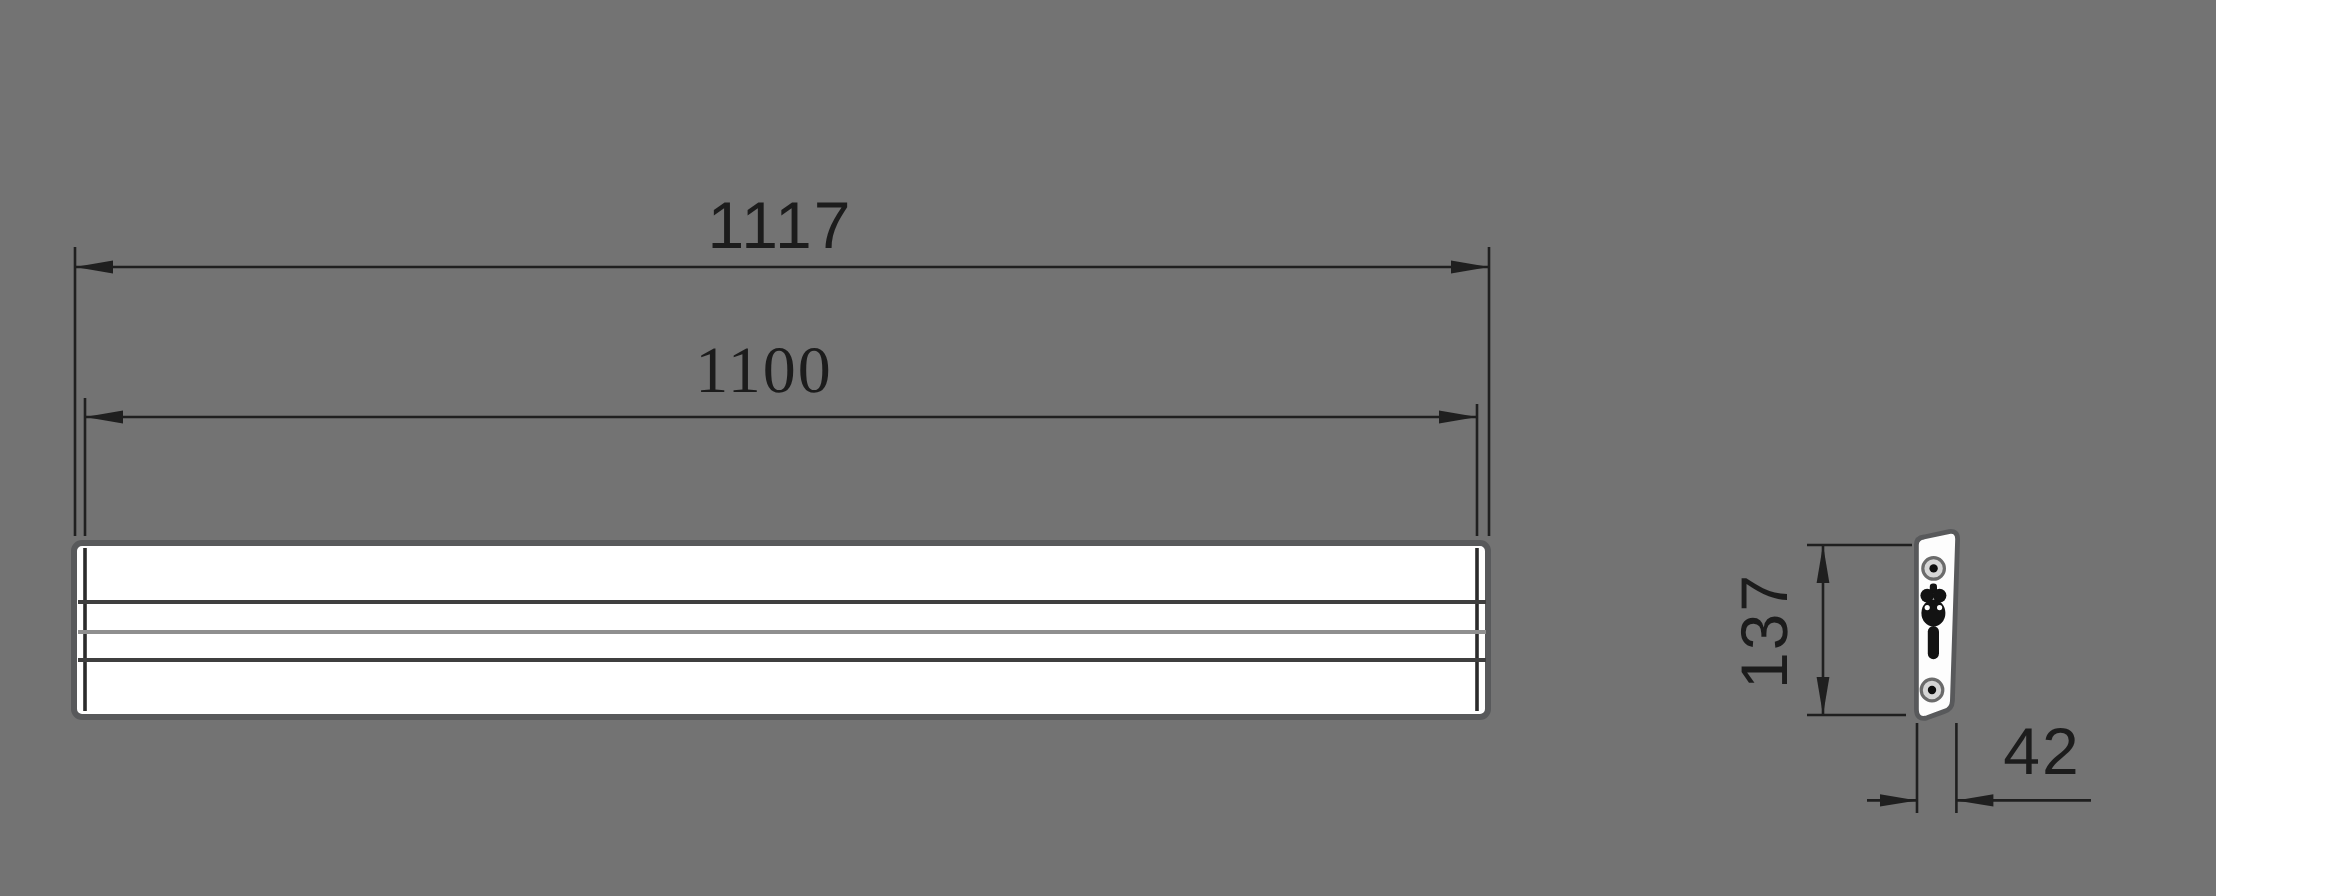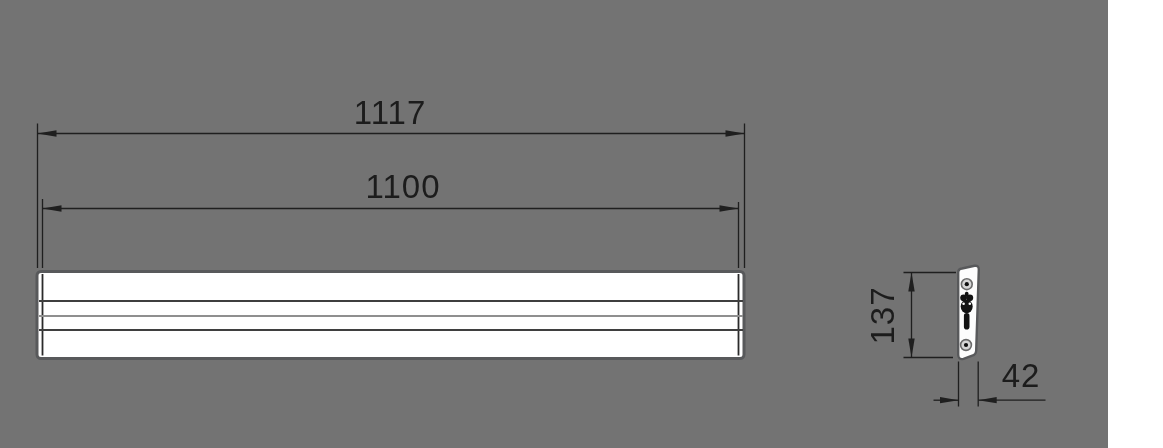--- a/index.html
+++ b/index.html
@@ -117,19 +117,19 @@
       <line x1="978.2" y1="361.5" x2="978.2" y2="406.5"></line>
       <line x1="933.5" y1="400.2" x2="958.5" y2="400.2"></line>
       <line x1="978.2" y1="400.2" x2="1045.5" y2="400.2"></line>
     </g>
     <polygon points="958.5,400.2 940,397.1 940,403.3" fill="#1f1f1f"></polygon>
     <polygon points="978.2,400.2 996.7,397.1 996.7,403.3" fill="#1f1f1f"></polygon>
   </svg>
 
   <div class="dim-label" style="left:330px; top:96px; width:120px;">1117</div>
 
-  <div class="dim-label" style="left:343px; top:170px; width:120px;">1100</div>
+  <div class="dim-label" style="left:322px; top:170px; width:120px;font-family:Liberation Serif, serif;">1100</div>
 
   <div class="dim-label rotated" style="left:822px; top:299px; width:120px;">137</div>
 
   <div class="dim-label" style="left:991px; top:359px; width:60px;">42</div>
 
 </div>
 
 </body></html>

